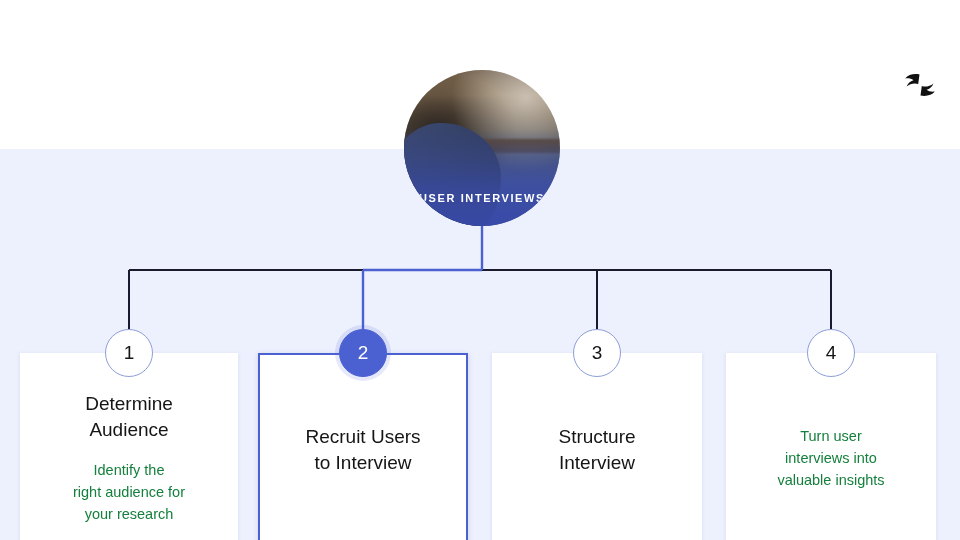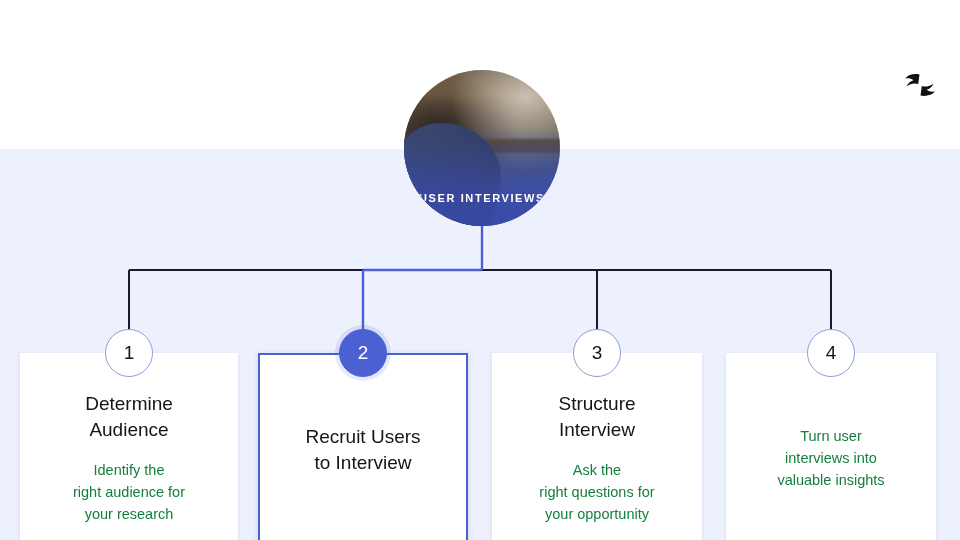--- a/index.html
+++ b/index.html
@@ -237,23 +237,20 @@
   </div>
 
   <div class="card is-active" style="left:258px; width:210px;">
     <div class="card-title">Recruit Users
 to Interview</div>
   </div>
 
   <div class="card" style="left:492px; width:210px;">
     <div class="card-title">Structure
 Interview</div>
-    <div class="card-desc">Ask the
-right questions for
-your opportunity</div>
   </div>
 
   <div class="card" style="left:726px; width:210px;">
     <div class="card-desc">Turn user
 interviews into
 valuable insights</div>
   </div>
 
   <div class="badge" style="left:105px;">
     <span>1</span>

